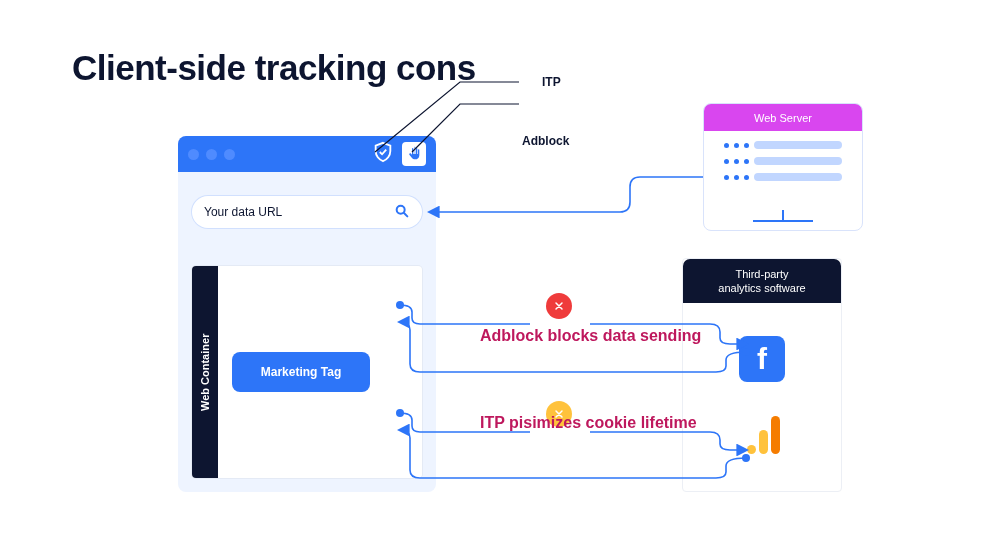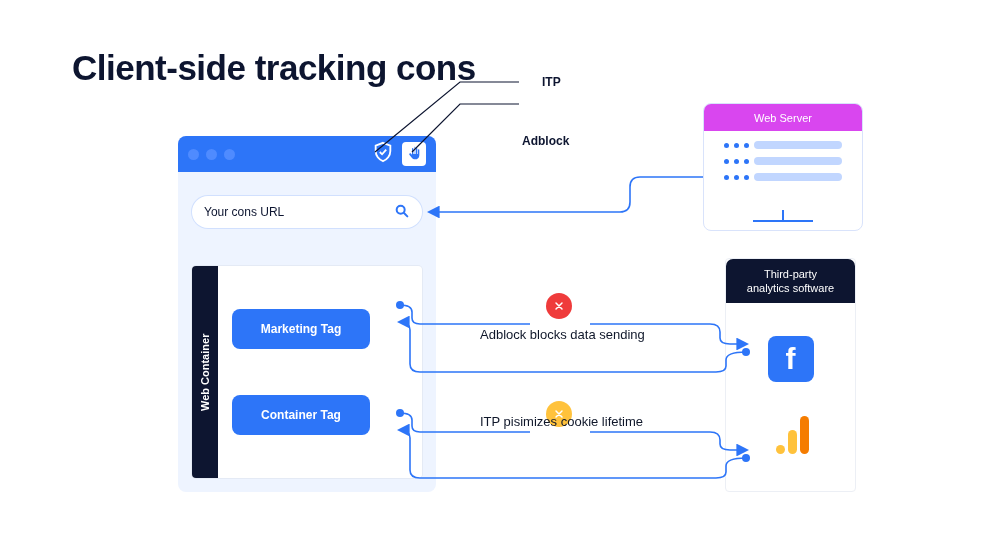--- a/index.html
+++ b/index.html
@@ -142,23 +142,23 @@
     width: 60px; height: 2px; background: #2d75f8;
   }
   .server-stem {
     position: absolute;
     bottom: 10px; left: 50%; transform: translateX(-50%);
     width: 2px; height: 10px; background: #2d75f8;
   }
   
   .tp-box {
     position: absolute;
-    left: 725px;
+    left: 682px;
     top: 258px;
-    width: 131px;
+    width: 160px;
     height: 234px;
     border-radius: 4px;
     border: 1px solid #eceff5;
   }
   .tp-head {
     background: #0d1530;
     color: #fff;
     height: 44px;
     border-radius: 7px 7px 0 0;
     display: flex;
@@ -199,23 +199,23 @@
     width: 26px; height: 26px; border-radius: 50%;
     display: flex; align-items: center; justify-content: center;
     color: #fff; font-weight: bold;
   }
   .badge-red { background: #ef3b3b; }
   .badge-yellow { background: #ffc23c; }
   .badge svg { width: 12px; height: 12px; }
   
   .msg {
     position: absolute;
-    font-size: 13px;
-    color: #0f172a;
-    font-weight: 400;
+    font-size: 16px;
+    color: #be185d;
+    font-weight: 700;
   }
   
   .wires {
     position: absolute;
     left: 0; top: 0;
     width: 1000px; height: 534px;
     pointer-events: none;
   }
 </style>
 </head>
@@ -239,34 +239,33 @@
         </svg>
       </span>
       <span style="width:24px;height:24px;border-radius:4px;background:#fff;display:flex;align-items:center;justify-content:center;">
         <svg width="16" height="16" viewBox="0 0 24 24" fill="#2d75f8">
           <path d="M13 2v10h-2V4a1 1 0 10-2 0v9l-2-2a1.5 1.5 0 00-2 2l4 5c1 1 2 2 5 2s6-2 6-7V6a1 1 0 10-2 0v6h-1V4a1 1 0 10-2 0v8h-1V2a1 1 0 10-2 0z"></path>
         </svg>
       </span>
     </div>
   </div>
   <div class="url-bar">
-    <span>Your cons URL</span>
+    <span>Your data URL</span>
     <span class="spacer"></span>
     <span class="search-icn">
       <svg width="16" height="16" viewBox="0 0 24 24" fill="none" stroke="#2d75f8" stroke-width="3" stroke-linecap="round">
         <circle cx="10" cy="10" r="6"></circle>
           <path d="M20 20l-5-5"></path>
       </svg>
     </span>
   </div>
   <div class="container-wrap">
     <div class="vlabel">Web Container</div>
     <div class="tags-col">
       <div class="tag-chip">Marketing Tag</div>
-      <div class="tag-chip">Container Tag</div>
     </div>
   </div>
 </div>
 
 <div class="server-box">
   <div class="server-head">Web Server</div>
   <div class="server-body">
     <div class="server-row">
         <span class="led"></span>
         <span class="led"></span>

